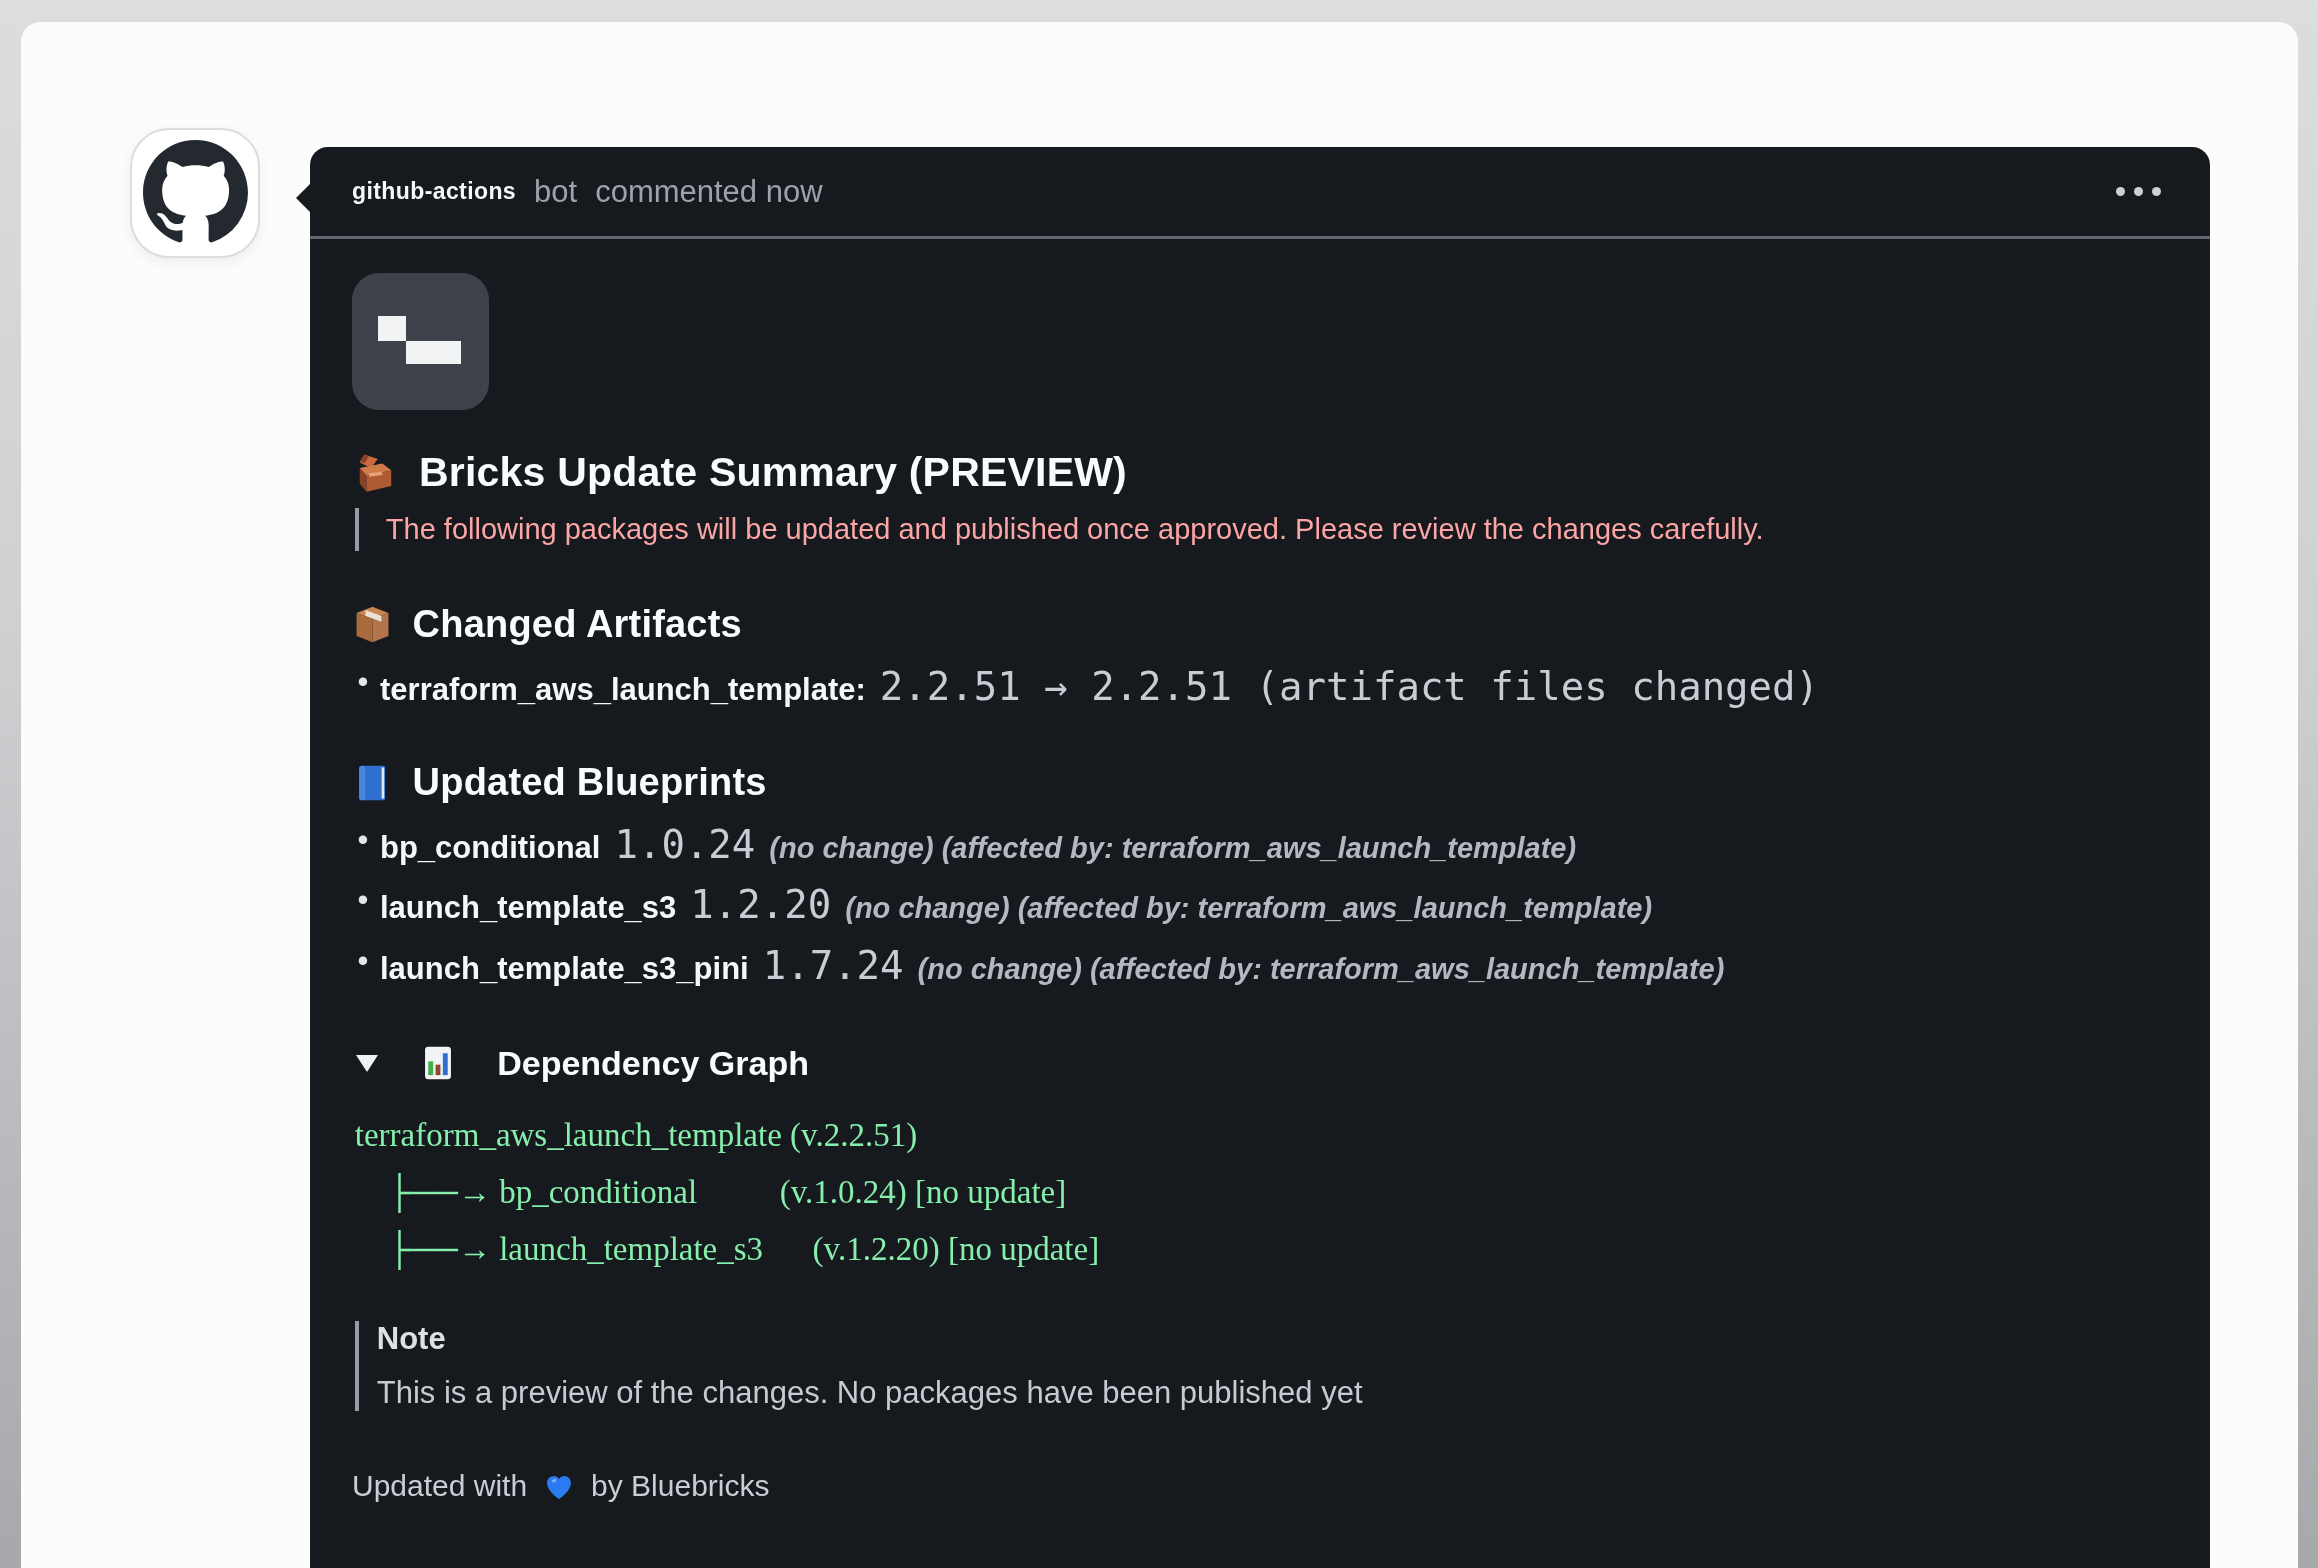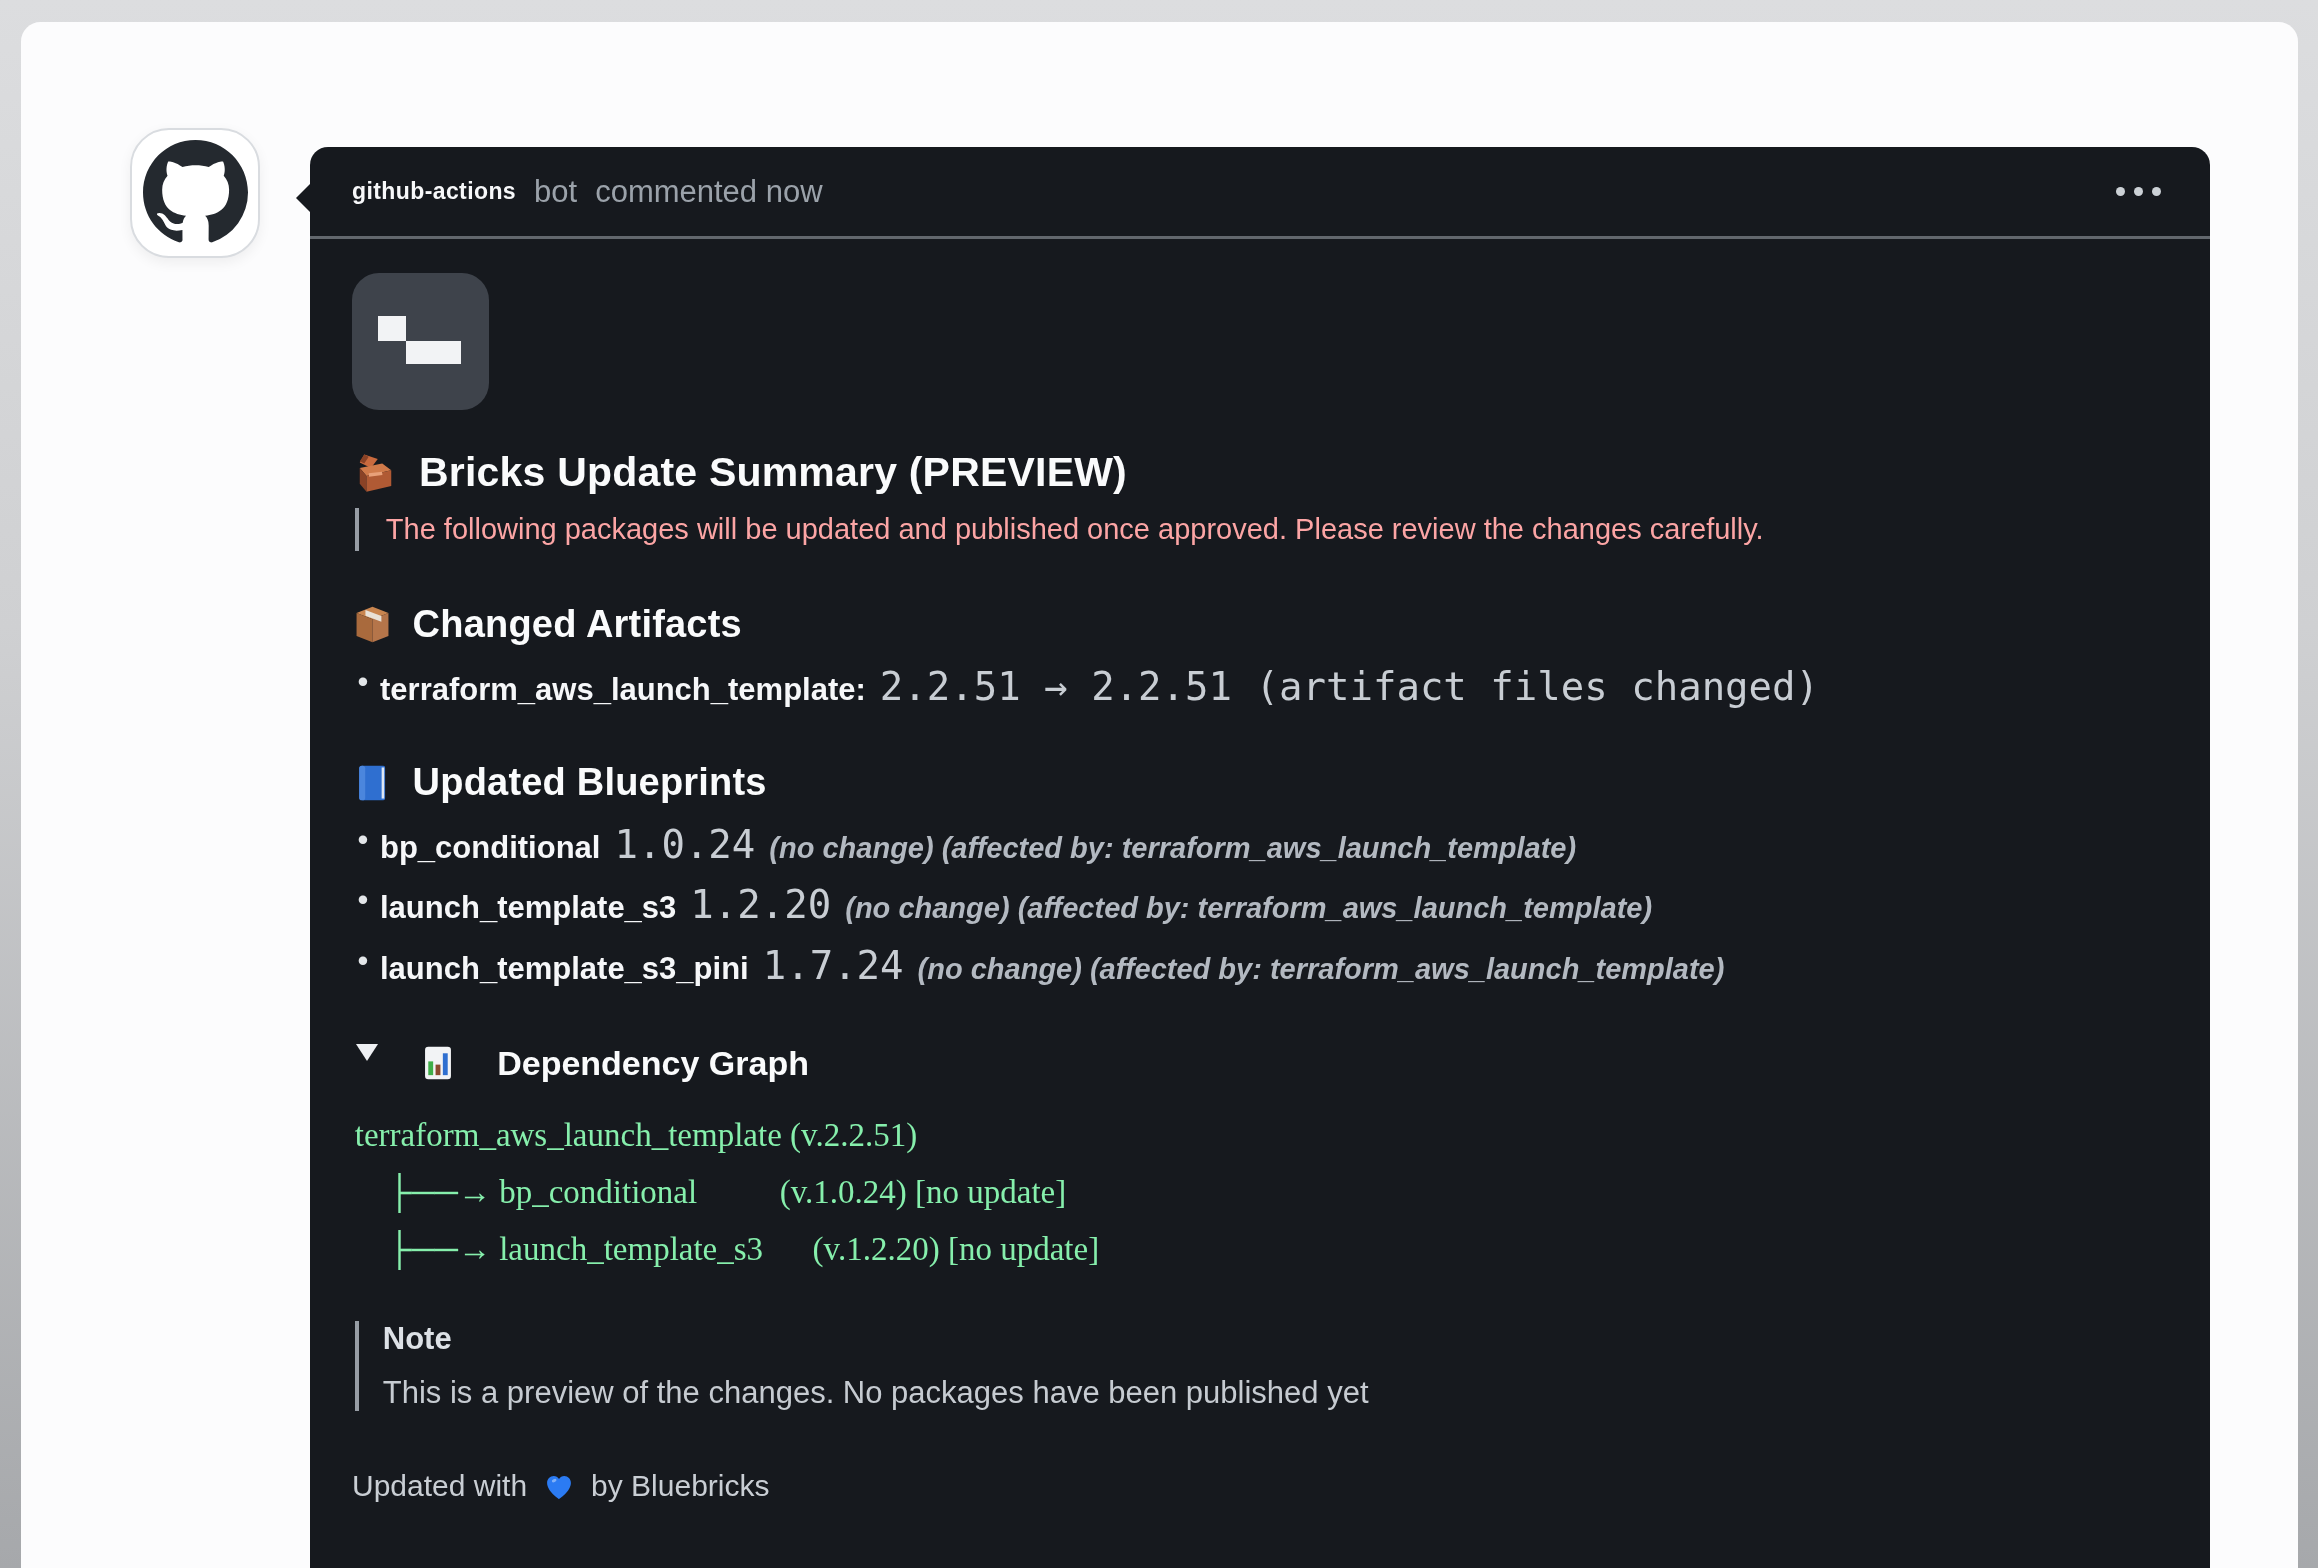--- a/index.html
+++ b/index.html
@@ -63,37 +63,37 @@
 
   .bullet-list { margin-top:18px; }
   .bullet-item { display:flex; align-items:baseline; padding-left:28px; position:relative; margin-top:15.4px; }
   .bullet-item::before {
     content:"•"; position:absolute; left:5.6px; color:#e3e6e9; font-size:31px;
   }
   .b-name { font-size:31px; font-weight:700; color:#f6f7f9; }
   .b-mono { font-family:"DejaVu Sans Mono", monospace; font-size:39px; color:#c8cdd3; margin-left:14px; white-space:pre; }
   .b-note { font-size:29px; font-style:italic; color:#b3b9c1; margin-left:14px;font-weight:bold; }
 
-  .details-row { display:flex; align-items:flex-start; gap:40px; margin-top:56px; cursor:pointer; }
+  .details-row { display:flex; align-items:center; gap:40px; margin-top:56px; cursor:pointer; }
   .tri-down {
     width:0; height:0; margin-left:4.2px;
     border-left:11.2px solid transparent; border-right:11.2px solid transparent;
     border-top:17px solid #eef0f3;
   }
   .details-row .ico { width:39px; height:39px; display:flex; align-items:center; justify-content:center; }
   .h3 { font-size:34px; font-weight:700; color:#fafbfc; }
 
   .tree { margin-top:24px; padding-left:2.8px; }
   .tree-line {
     font-family:Liberation Serif, serif; font-size:33px; color:#86efac;
     line-height:57px; white-space:pre;
   }
 
   .note-block {
-    margin-top:43px; margin-left:2.8px; border-left:4.9px solid #979da5; padding-left:24px;
+    margin-top:43px; margin-left:2.8px; border-left:4.9px solid #979da5; padding-left:18px;
   }
   .note-label { font-size:31px; font-weight:700; color:#dde1e6; }
   .note-text  { font-size:31px; color:#c6cbd1; margin-top:18px; }
 
   .footer-row { display:flex; align-items:center; gap:11.2px; margin-top:57px; font-size:30px; color:#c9ced4; }
   .footer-row .heart { width:36px; height:36px; display:flex; align-items:center; justify-content:center; margin:0 2.8px; }
 </style>
 </head>
 <body>
 

